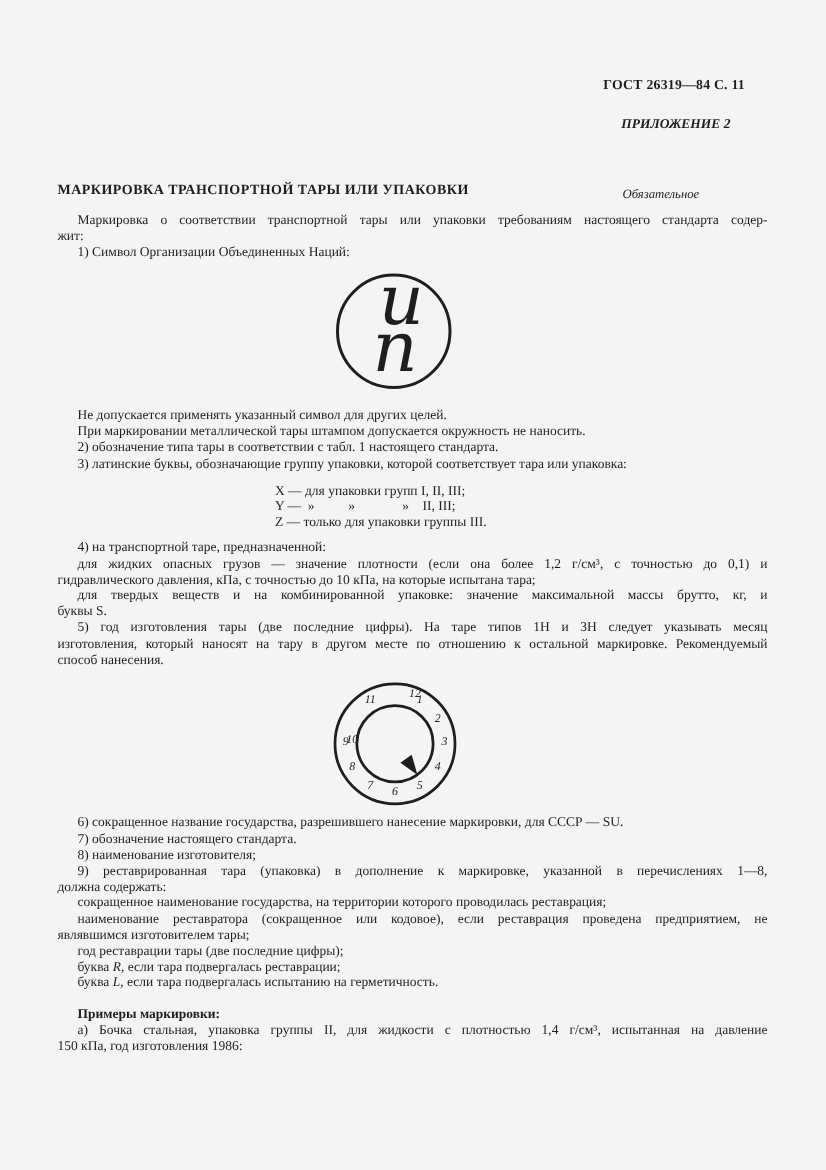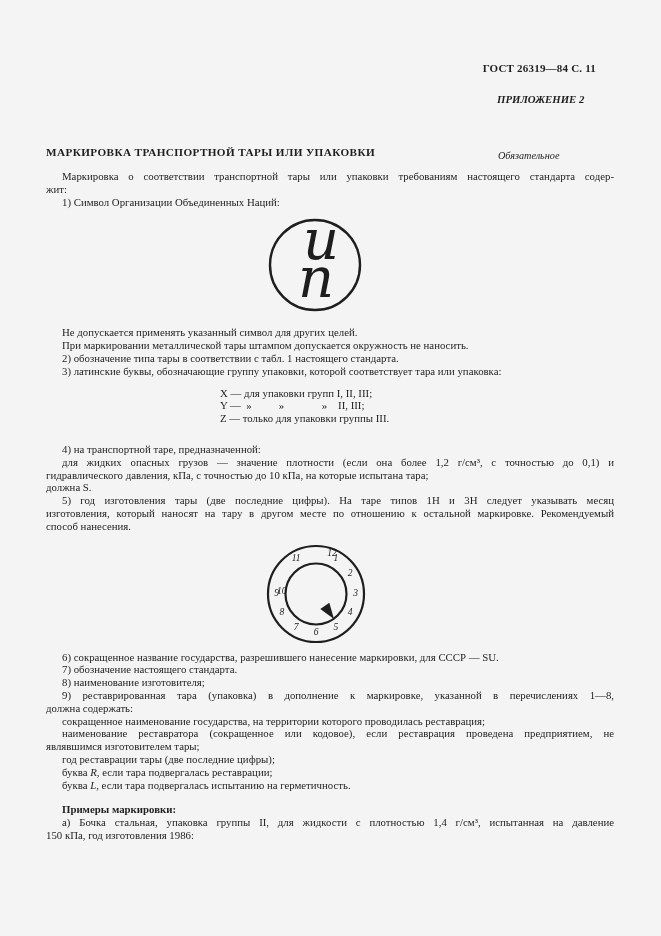--- a/index.html
+++ b/index.html
@@ -15,21 +15,21 @@
   .annex { position:absolute; top:93px; left:497px; font-style:italic; font-weight:bold; font-size:10.8px; }
   .annex-sub { position:absolute; top:106px; left:498px; font-style:italic; font-size:10.2px;margin-top:44px; }
   .doc-title { position:absolute; top:146px; left:46px; width:568px; text-align:left; font-weight:bold; font-size:11.2px; letter-spacing:0.4px; }
   .col { position:absolute; top:170px; left:46px; width:568px; font-size:10.8px; line-height:12.8px; }
   .ln { min-height:12.8px; }
   .ind { text-indent:16px; }
   .j { text-align:justify; text-align-last:justify; }
   .pre { white-space:pre; }
   .b { font-weight:bold;margin-top:12px; }
   .it { font-style:italic; }
-  .groups { margin:9px 0 18px 174px; }
+  .groups { margin:9px 0 7px 174px; }
   .sym-block { position:relative; height:118px; }
   .un-symbol { position:absolute; left:222px; top:10px; width:94px; height:94px; }
   .clock-block { position:relative; height:118px; }
   .clock { position:absolute; left:210px; top:1px; width:120px; height:120px; }
   .clock svg { position:absolute; left:0; top:0; }
   .clock .num {
     position:absolute; transform:translate(-50%,-50%);
     font-style:italic; font-size:9.5px; line-height:9.5px;
   }
 </style>
@@ -67,21 +67,22 @@
 
     <div class="groups">
       <div class="ln pre">X — для упаковки групп I, II, III;</div>
       <div class="ln pre">Y —  »          »              »    II, III;</div>
       <div class="ln pre">Z — только для упаковки группы III.</div>
     </div>
 
     <div class="ln ind">4) на транспортной таре, предназначенной:</div>
     <div class="ln ind j">для жидких опасных грузов — значение плотности (если она более 1,2 г/см³, с точностью до 0,1) и</div>
     <div class="ln">гидравлического давления, кПа, с точностью до 10 кПа, на которые испытана тара;</div>
-    <div class="ln">должна S.</div>
+    <div class="ln ind j">для твердых веществ и на комбинированной упаковке: значение максимальной массы брутто, кг, и</div>
+    <div class="ln">буквы S.</div>
 
     <div class="ln ind j">5) год изготовления тары (две последние цифры). На таре типов 1Н и 3Н следует указывать месяц</div>
     <div class="ln j">изготовления, который наносят на тару в другом месте по отношению к остальной маркировке. Рекомендуемый</div>
     <div class="ln">способ нанесения.</div>
 
     <div class="clock-block">
       <div class="clock">
         <svg viewBox="0 0 120 120" width="120" height="120">
           <circle cx="60" cy="60" r="48" fill="none" stroke="#1e1e1e" stroke-width="2.2"></circle>
           <circle cx="60" cy="60" r="30.5" fill="none" stroke="#1e1e1e" stroke-width="2.2"></circle>

